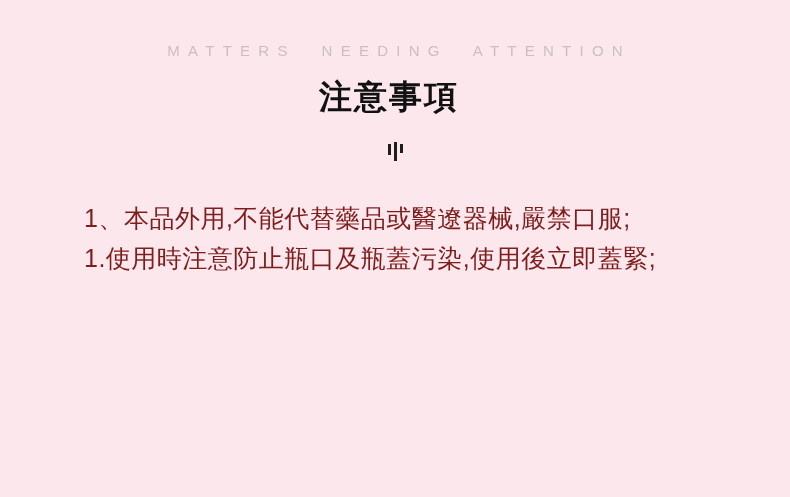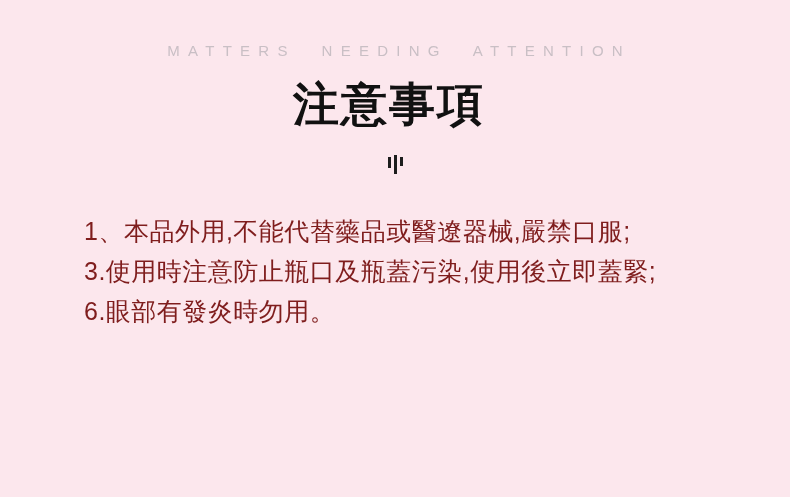--- a/index.html
+++ b/index.html
@@ -25,21 +25,21 @@
     font-weight: 400;
     color: #c9bfc5;
     letter-spacing: 0.55em;
     word-spacing: 0.9em;
     text-indent: 0.55em; 
     white-space: nowrap;
   }
   .main-title {
     margin: 21px 12px 0 0;
     text-align: center;
-    font-size: 46px;
+    font-size: 33px;
     line-height: 1.05;
     font-weight: 700;
     color: #111111;
     letter-spacing: 2px;
   }
   .triple-bar {
     margin: 27px auto 0 auto;
     width: 18px;
     height: 24px;
     display: flex;
@@ -78,17 +78,16 @@
   <h1 class="main-title">注意事項</h1>
 
   <div class="triple-bar">
       <i></i>
       <i></i>
       <i></i>
     </div>
 
   <ul class="notes-list">
     <li>1、本品外用,不能代替藥品或醫遼器械,嚴禁口服;</li>
-    <li>3.使用時注意防止瓶口及瓶蓋污染,使用後立即蓋緊;</li>
-    <li>6.眼部有發炎時勿用。</li>
+    <li>1.使用時注意防止瓶口及瓶蓋污染,使用後立即蓋緊;</li>
   </ul>
 
 </div>
 
 </body></html>

